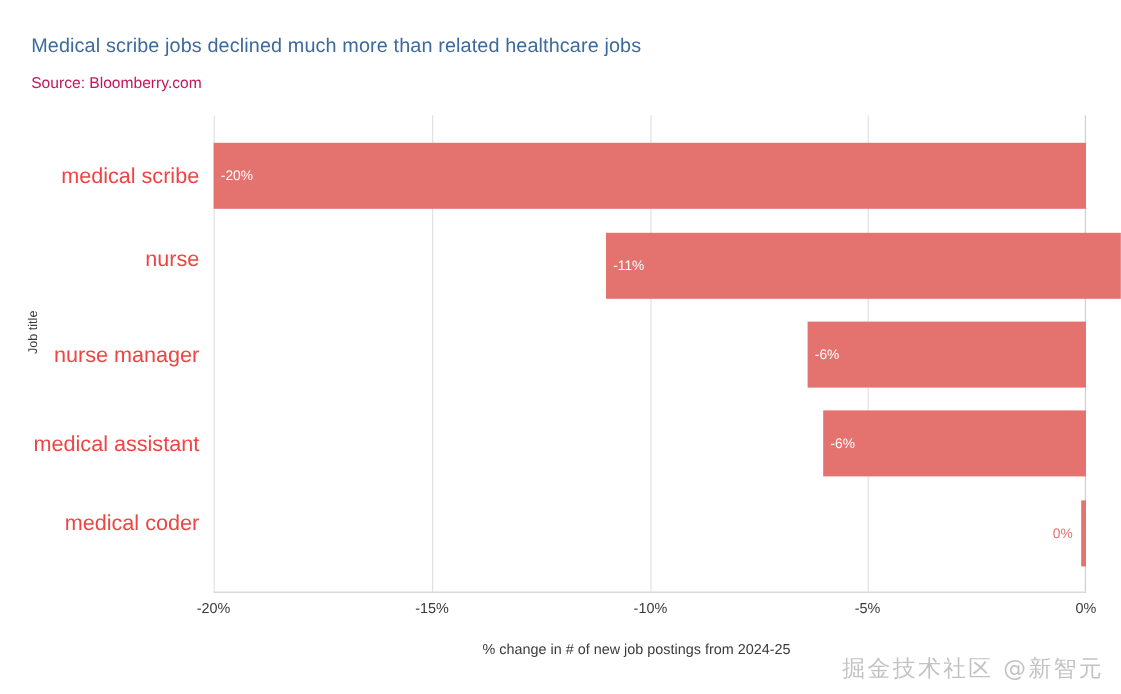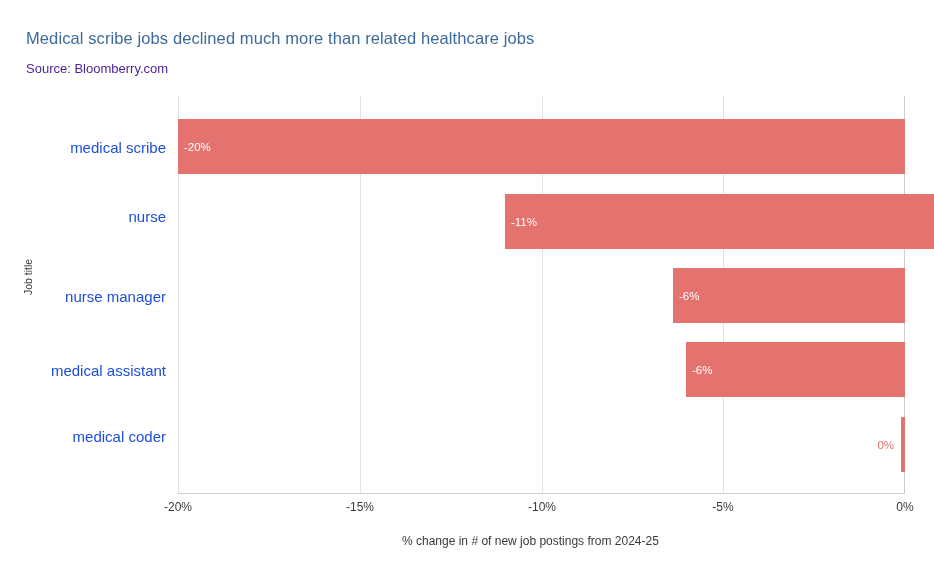--- a/index.html
+++ b/index.html
@@ -29,21 +29,21 @@
     font-weight: normal;
     color: #3d6a9c;
     letter-spacing: 0.1px;
     white-space: nowrap;
   }
   .source {
     position: absolute;
     left: 26px;
     top: 61px;
     font-size: 13px;
-    color: #4c1d95;
+    color: #be185d;
     white-space: nowrap;
   }
   
   .plot {
     position: absolute;
     left: 178px;
     top: 96px;
     width: 727px;
     height: 397px;
   }
@@ -86,22 +86,22 @@
   }
   .bar-label.outside {
     color: #e4726f;
     left: auto;
     right: 100%;
     margin-right: 7px;
   }
   .cat-label {
     position: absolute;
     right: 0;
-    font-size: 15px;
-    color: #1d4ed8;
+    font-size: 18px;
+    color: #ef4444;
     text-align: right;
     white-space: nowrap;
     transform: translateY(-50%);
   }
   .cat-col {
     position: absolute;
     left: 0;
     top: 96px;
     width: 166px;
     height: 397px;
@@ -192,13 +192,14 @@
   <div class="axis-bottom"></div>
 
   <div class="tick-label" style="left:178px;">-20%</div>
   <div class="tick-label" style="left:360px;">-15%</div>
   <div class="tick-label" style="left:542px;">-10%</div>
   <div class="tick-label" style="left:723px;">-5%</div>
   <div class="tick-label" style="left:905px;">0%</div>
 
   <div class="xlabel">% change in # of new job postings from 2024-25</div>
 
+  <div class="watermark">掘金技术社区 @新智元</div>
 </div>
 
 </body></html>

